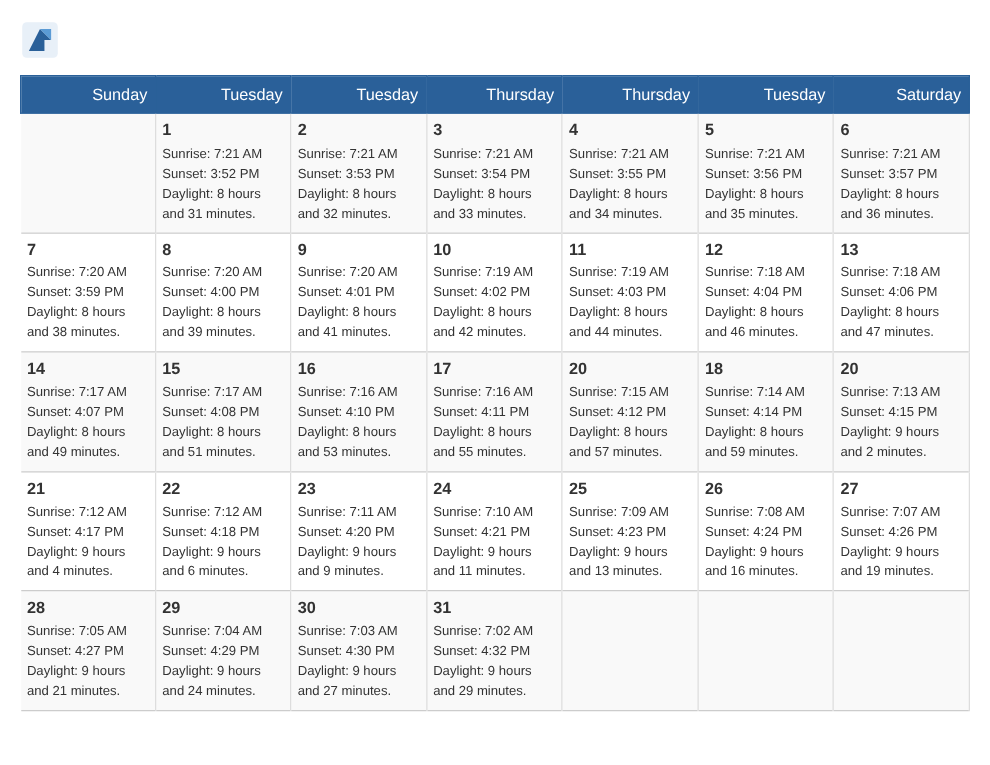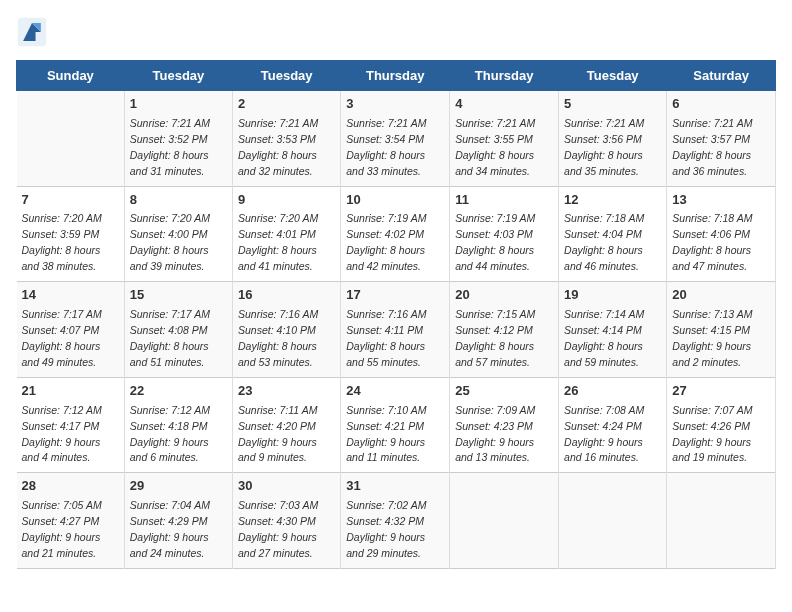--- a/index.html
+++ b/index.html
@@ -57,23 +57,23 @@
       width: 100%;
       border-collapse: collapse;
       font-size: 11px;
     }
     thead tr {
       background-color: #2a6099;
       color: #fff;
     }
     thead th {
       padding: 7px 6px;
-      text-align: center;
+      text-align: right;
       font-size: 13px;
-      font-weight: bold;
+      font-weight: normal;
       border: 1px solid #2a6099;
     }
     tbody tr {
       border-bottom: 1px solid #ccc;
     }
     tbody tr:nth-child(odd) {
       background: #f9f9f9;
     }
     tbody tr:nth-child(even) {
       background: #fff;
@@ -88,21 +88,20 @@
     }
     .day-num {
       font-weight: bold;
       font-size: 13px;
       display: block;
       margin-bottom: 2px;
     }
     .cell-text {
       font-size: 10.5px;
       color: #333;
-      font-style: italic;
     }
   </style>
 </head>
 <body>
 
 <div class="header">
   <div class="logo">
     <svg class="logo-icon" viewBox="0 0 36 36">
       <rect x="2" y="2" width="32" height="32" rx="4" fill="#e8f0f8"></rect>
       <polygon points="8,28 18,8 28,18 22,18 22,28" fill="#2a6099"></polygon>
@@ -149,21 +148,21 @@
         <td><span class="day-num">11</span><span class="cell-text">Sunrise: 7:19 AM<br>Sunset: 4:03 PM<br>Daylight: 8 hours and 44 minutes.</span></td>
         <td><span class="day-num">12</span><span class="cell-text">Sunrise: 7:18 AM<br>Sunset: 4:04 PM<br>Daylight: 8 hours and 46 minutes.</span></td>
         <td><span class="day-num">13</span><span class="cell-text">Sunrise: 7:18 AM<br>Sunset: 4:06 PM<br>Daylight: 8 hours and 47 minutes.</span></td>
       </tr>
       <tr>
         <td><span class="day-num">14</span><span class="cell-text">Sunrise: 7:17 AM<br>Sunset: 4:07 PM<br>Daylight: 8 hours and 49 minutes.</span></td>
         <td><span class="day-num">15</span><span class="cell-text">Sunrise: 7:17 AM<br>Sunset: 4:08 PM<br>Daylight: 8 hours and 51 minutes.</span></td>
         <td><span class="day-num">16</span><span class="cell-text">Sunrise: 7:16 AM<br>Sunset: 4:10 PM<br>Daylight: 8 hours and 53 minutes.</span></td>
         <td><span class="day-num">17</span><span class="cell-text">Sunrise: 7:16 AM<br>Sunset: 4:11 PM<br>Daylight: 8 hours and 55 minutes.</span></td>
         <td><span class="day-num">20</span><span class="cell-text">Sunrise: 7:15 AM<br>Sunset: 4:12 PM<br>Daylight: 8 hours and 57 minutes.</span></td>
-        <td><span class="day-num">19</span><span class="cell-text">Sunrise: 7:14 AM<br>Sunset: 4:14 PM<br>Daylight: 8 hours and 59 minutes.</span></td>
+        <td><span class="day-num">18</span><span class="cell-text">Sunrise: 7:14 AM<br>Sunset: 4:14 PM<br>Daylight: 8 hours and 59 minutes.</span></td>
         <td><span class="day-num">20</span><span class="cell-text">Sunrise: 7:13 AM<br>Sunset: 4:15 PM<br>Daylight: 9 hours and 2 minutes.</span></td>
       </tr>
       <tr>
         <td><span class="day-num">21</span><span class="cell-text">Sunrise: 7:12 AM<br>Sunset: 4:17 PM<br>Daylight: 9 hours and 4 minutes.</span></td>
         <td><span class="day-num">22</span><span class="cell-text">Sunrise: 7:12 AM<br>Sunset: 4:18 PM<br>Daylight: 9 hours and 6 minutes.</span></td>
         <td><span class="day-num">23</span><span class="cell-text">Sunrise: 7:11 AM<br>Sunset: 4:20 PM<br>Daylight: 9 hours and 9 minutes.</span></td>
         <td><span class="day-num">24</span><span class="cell-text">Sunrise: 7:10 AM<br>Sunset: 4:21 PM<br>Daylight: 9 hours and 11 minutes.</span></td>
         <td><span class="day-num">25</span><span class="cell-text">Sunrise: 7:09 AM<br>Sunset: 4:23 PM<br>Daylight: 9 hours and 13 minutes.</span></td>
         <td><span class="day-num">26</span><span class="cell-text">Sunrise: 7:08 AM<br>Sunset: 4:24 PM<br>Daylight: 9 hours and 16 minutes.</span></td>
         <td><span class="day-num">27</span><span class="cell-text">Sunrise: 7:07 AM<br>Sunset: 4:26 PM<br>Daylight: 9 hours and 19 minutes.</span></td>

